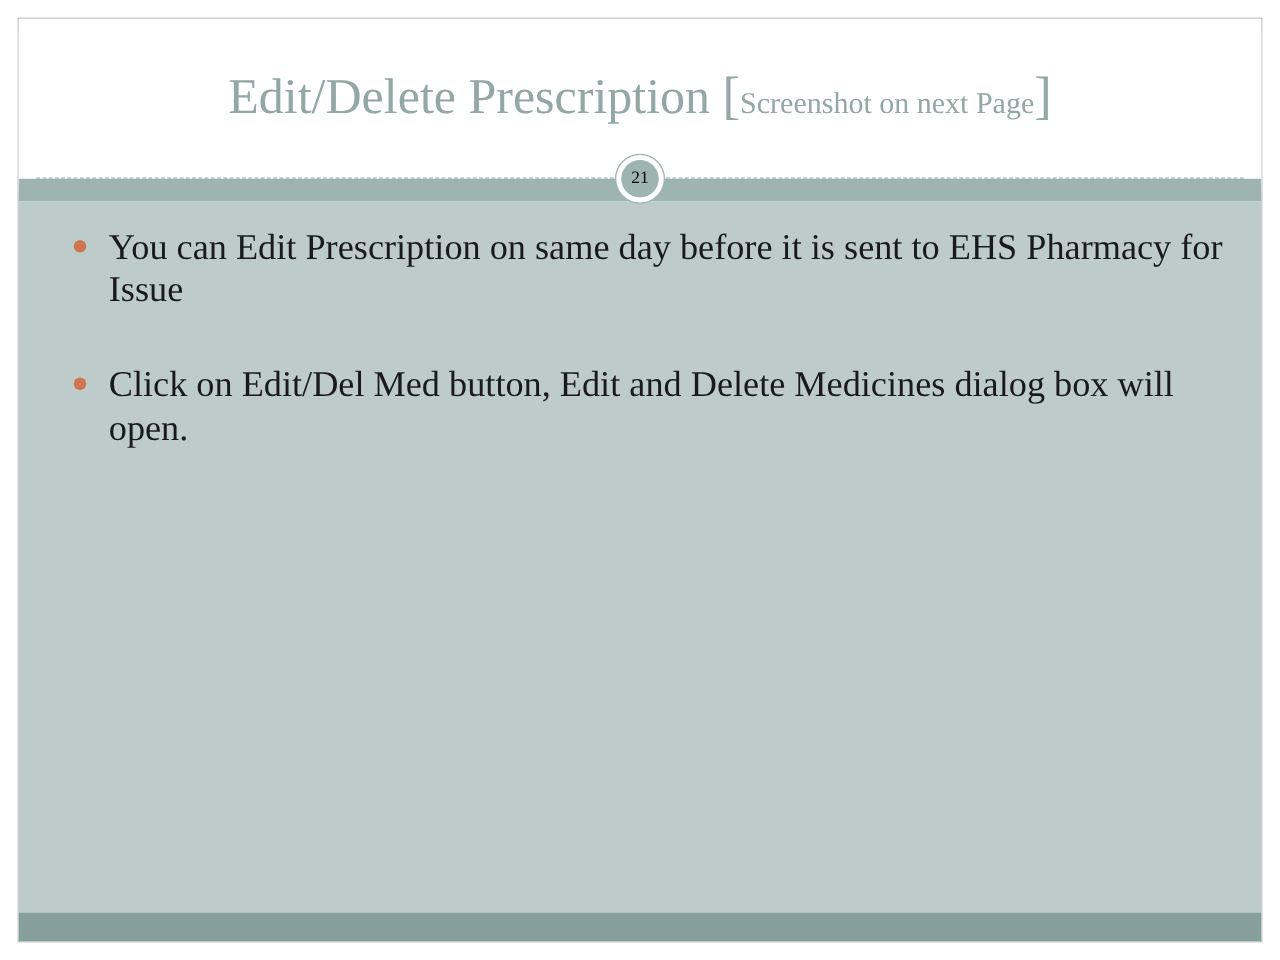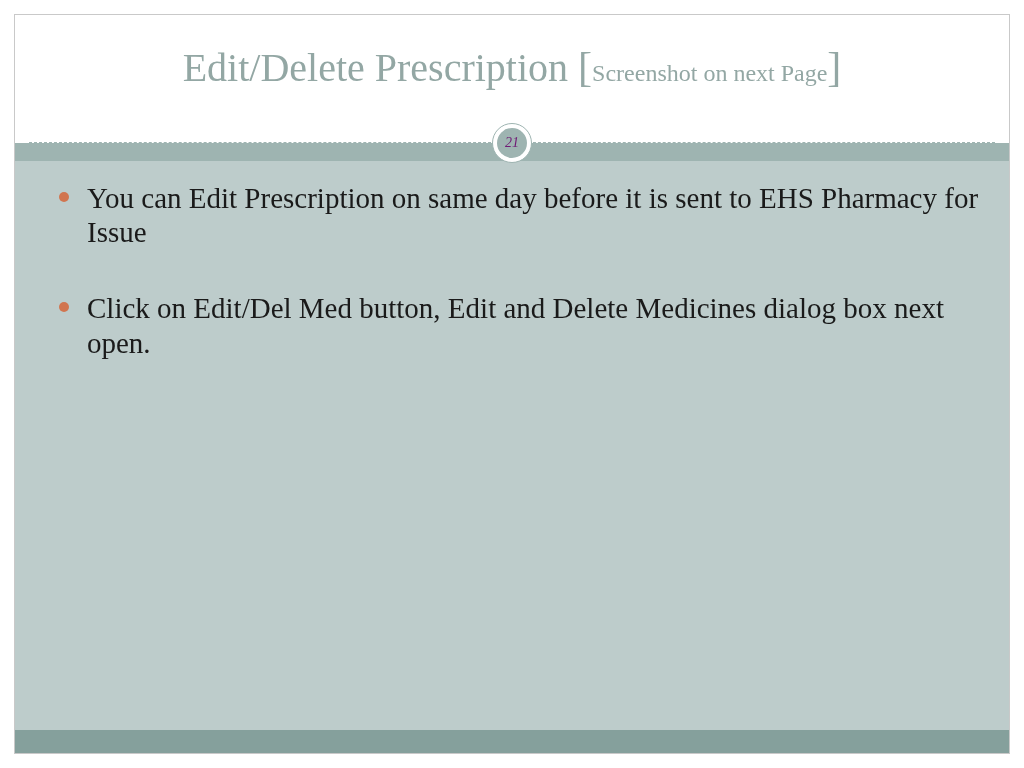--- a/index.html
+++ b/index.html
@@ -6,21 +6,21 @@
   html, body { width: 1024px; height: 768px; background: #fff; font-family: Georgia, 'Times New Roman', serif; }
   .slide {
     position: absolute;
     top: 14px; left: 14px;
     width: 996px; height: 740px;
     border: 1px solid #c9c9c9;
     background: #fff;
   }
   .header {
     position: absolute;
-    top: 0; left: 0; right: 0;
+    top: 10px; left: 0; right: 0;
     height: 128px;
     background: #fff;
   }
   .title {
     position: absolute;
     top: 28px; left: 0; right: 0;
     text-align: center;
     font-size: 40px;
     color: #93a7a4;
     font-weight: normal;
@@ -40,25 +40,24 @@
     border-radius: 50%;
     background: #fff;
     border: 1px solid #9eb4b1;
     display: flex; align-items: center; justify-content: center;
     z-index: 3;
   }
   .page-badge-inner {
     width: 30px; height: 30px;
     border-radius: 50%;
     background: #9eb4b1;
-    color: #701a75;
+    color: #000000;
     font-size: 14px;
     display: flex; align-items: center; justify-content: center;
     font-family: Georgia, serif;
-    font-style: italic;
   }
   .band {
     position: absolute;
     top: 128px; left: 0; right: 0; height: 18px;
     background: #9eb4b1;
   }
   .content {
     position: absolute;
     top: 146px; left: 0; right: 0; bottom: 23px;
     background: #bdcccb;
@@ -102,19 +101,19 @@
 
   <div class="page-badge">
     <div class="page-badge-inner">21</div>
   </div>
 
   <div class="band"></div>
 
   <div class="content">
     <ul>
       <li>You can Edit Prescription  on same day before it is sent to EHS Pharmacy for Issue</li>
-      <li>Click on Edit/Del Med button, Edit and Delete Medicines dialog box next open.</li>
+      <li>Click on Edit/Del Med button, Edit and Delete Medicines dialog box will open.</li>
     </ul>
   </div>
 
   <div class="footer-band"></div>
 
 </div>
 
 </body></html>

